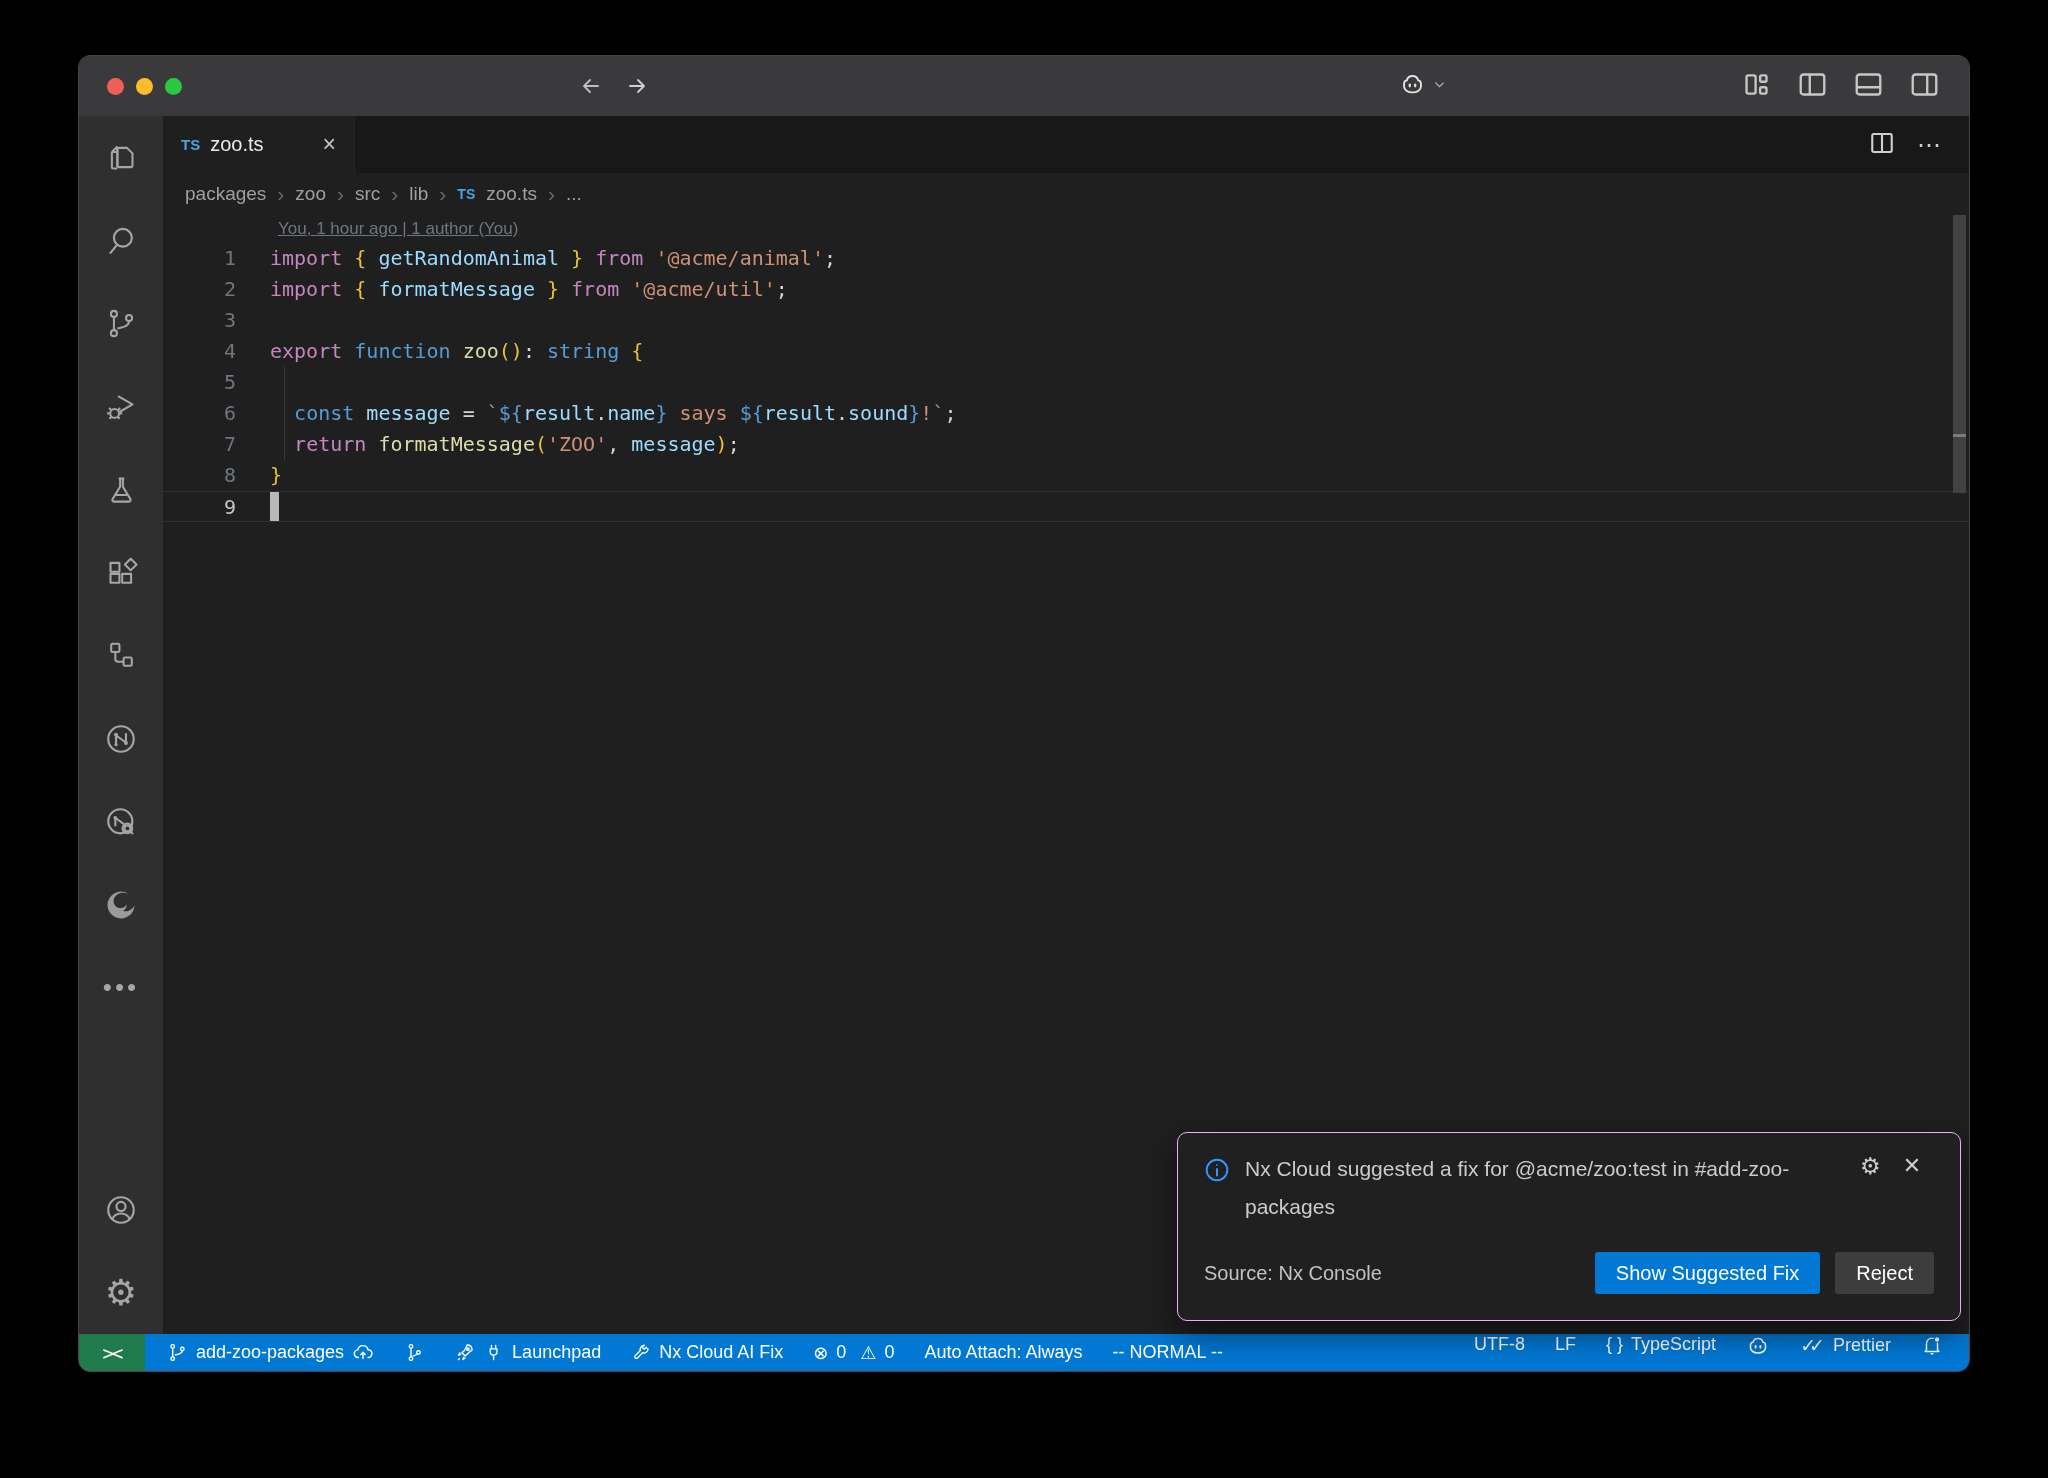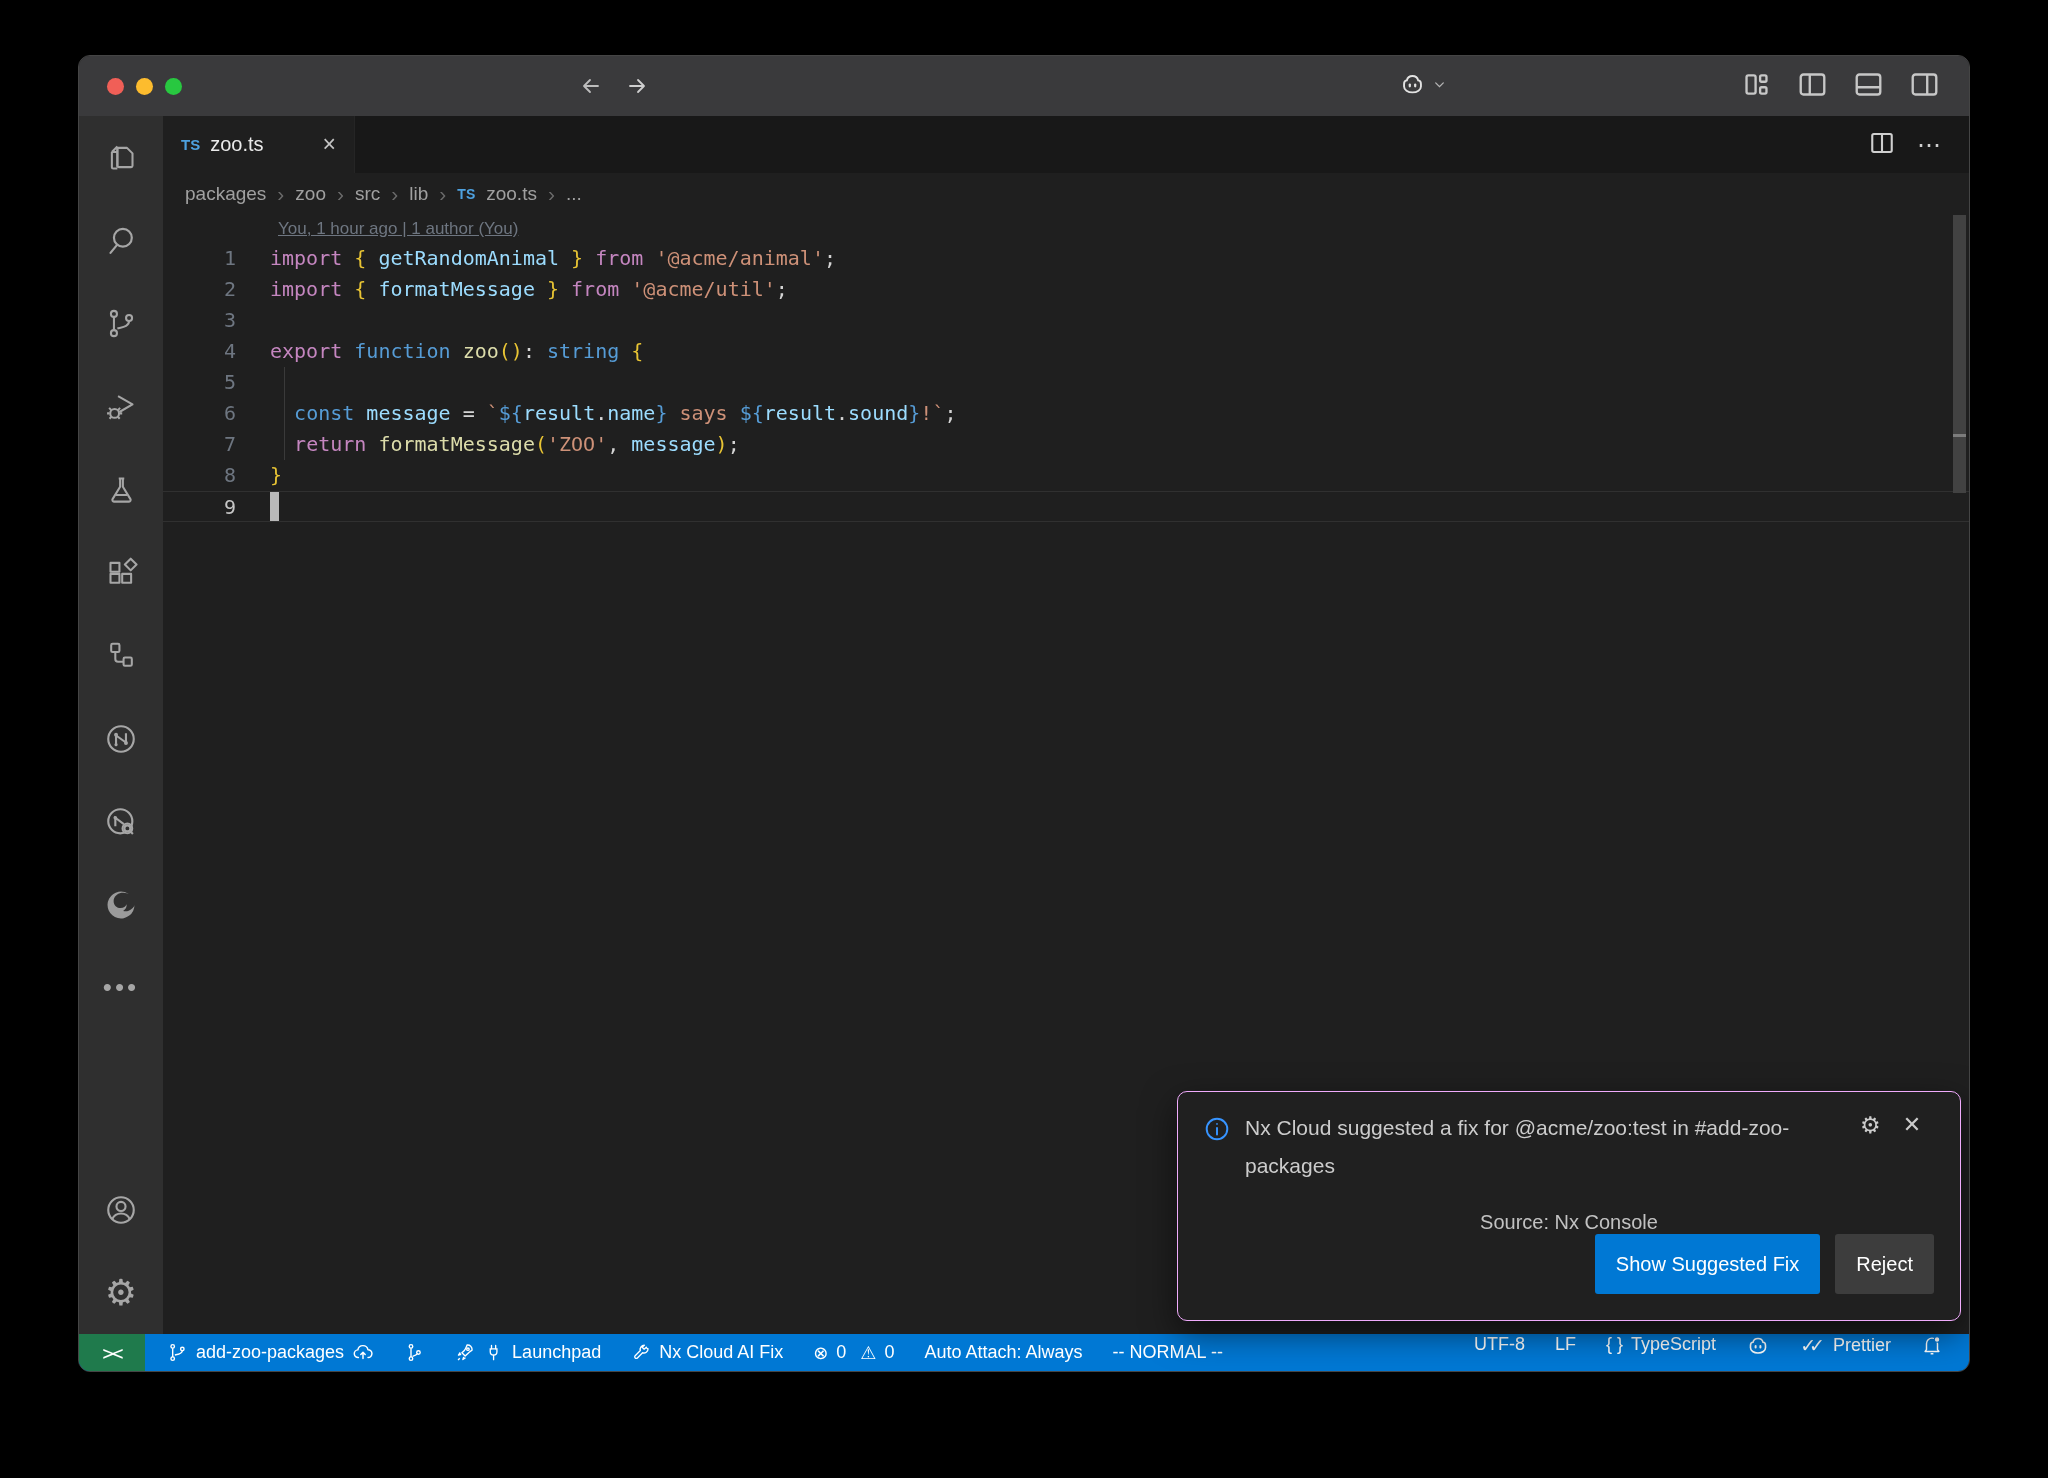--- a/index.html
+++ b/index.html
@@ -73,24 +73,24 @@
 
   
   .toast { position:absolute; right:8px; bottom:50px; width:784px; background:#202020;
            border:1px solid #f0abfc; border-radius:10px; padding:24px 26px 26px;
            box-shadow:0 12px 34px rgba(0,0,0,.55); z-index:6; }
   .toast-head { display:flex; align-items:flex-start; gap:15px; }
   .toast-msg { flex:1; max-width:600px; color:#cccccc; font-size:21px; line-height:38px; margin-top:-7px; }
   .toast-icons { display:flex; align-items:center; gap:22px; color:#cccccc; margin-top:-4px; }
   .toast-gear { font-size:23px; font-family:"DejaVu Sans", sans-serif; }
   .toast-close { font-size:22px; }
-  .toast-foot { display:flex; align-items:center; margin-top:26px;flex-direction:column; }
+  .toast-foot { display:flex; align-items:center; margin-top:26px; }
   .toast-source { color:#c2c2c2; font-size:20px; }
   .toast-btns { margin-left:auto; display:flex; gap:15px; }
-  .btn { height:60px; padding:0 21px; border:none; border-radius:3px; font-size:20px;
+  .btn { height:42px; padding:0 21px; border:none; border-radius:3px; font-size:20px;
          font-family:"Liberation Sans", sans-serif; color:#fff; display:flex; align-items:center; }
   .btn.primary { background:#0078d4; }
   .btn.secondary { background:#3d3d3d; }
 </style>
 </head>
 <body>
 
 <div class="stage">
   <div class="window">
 

